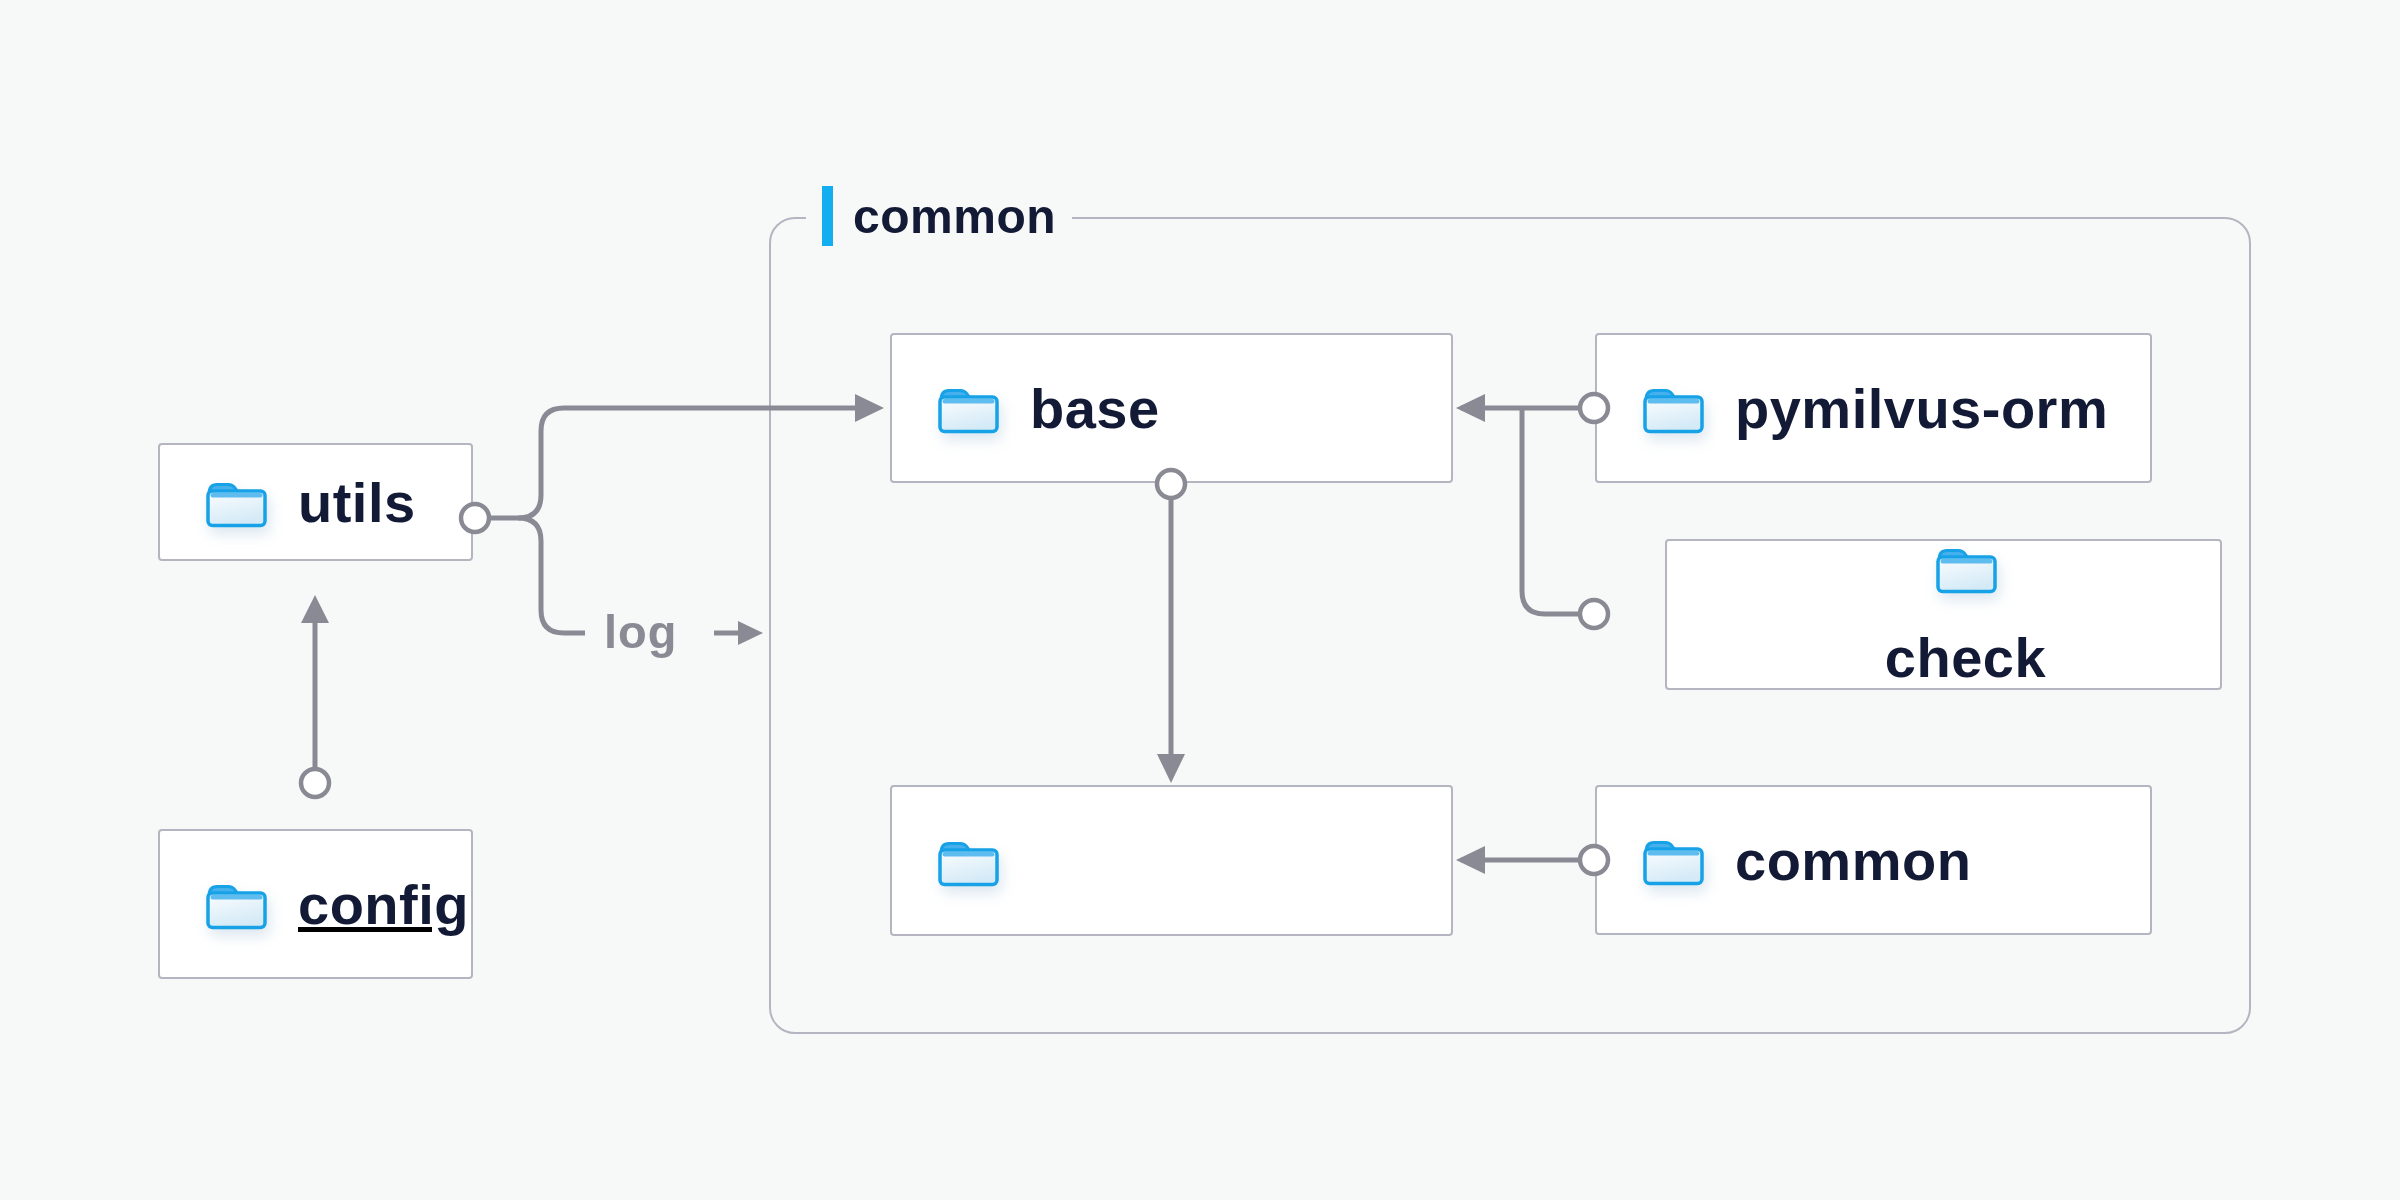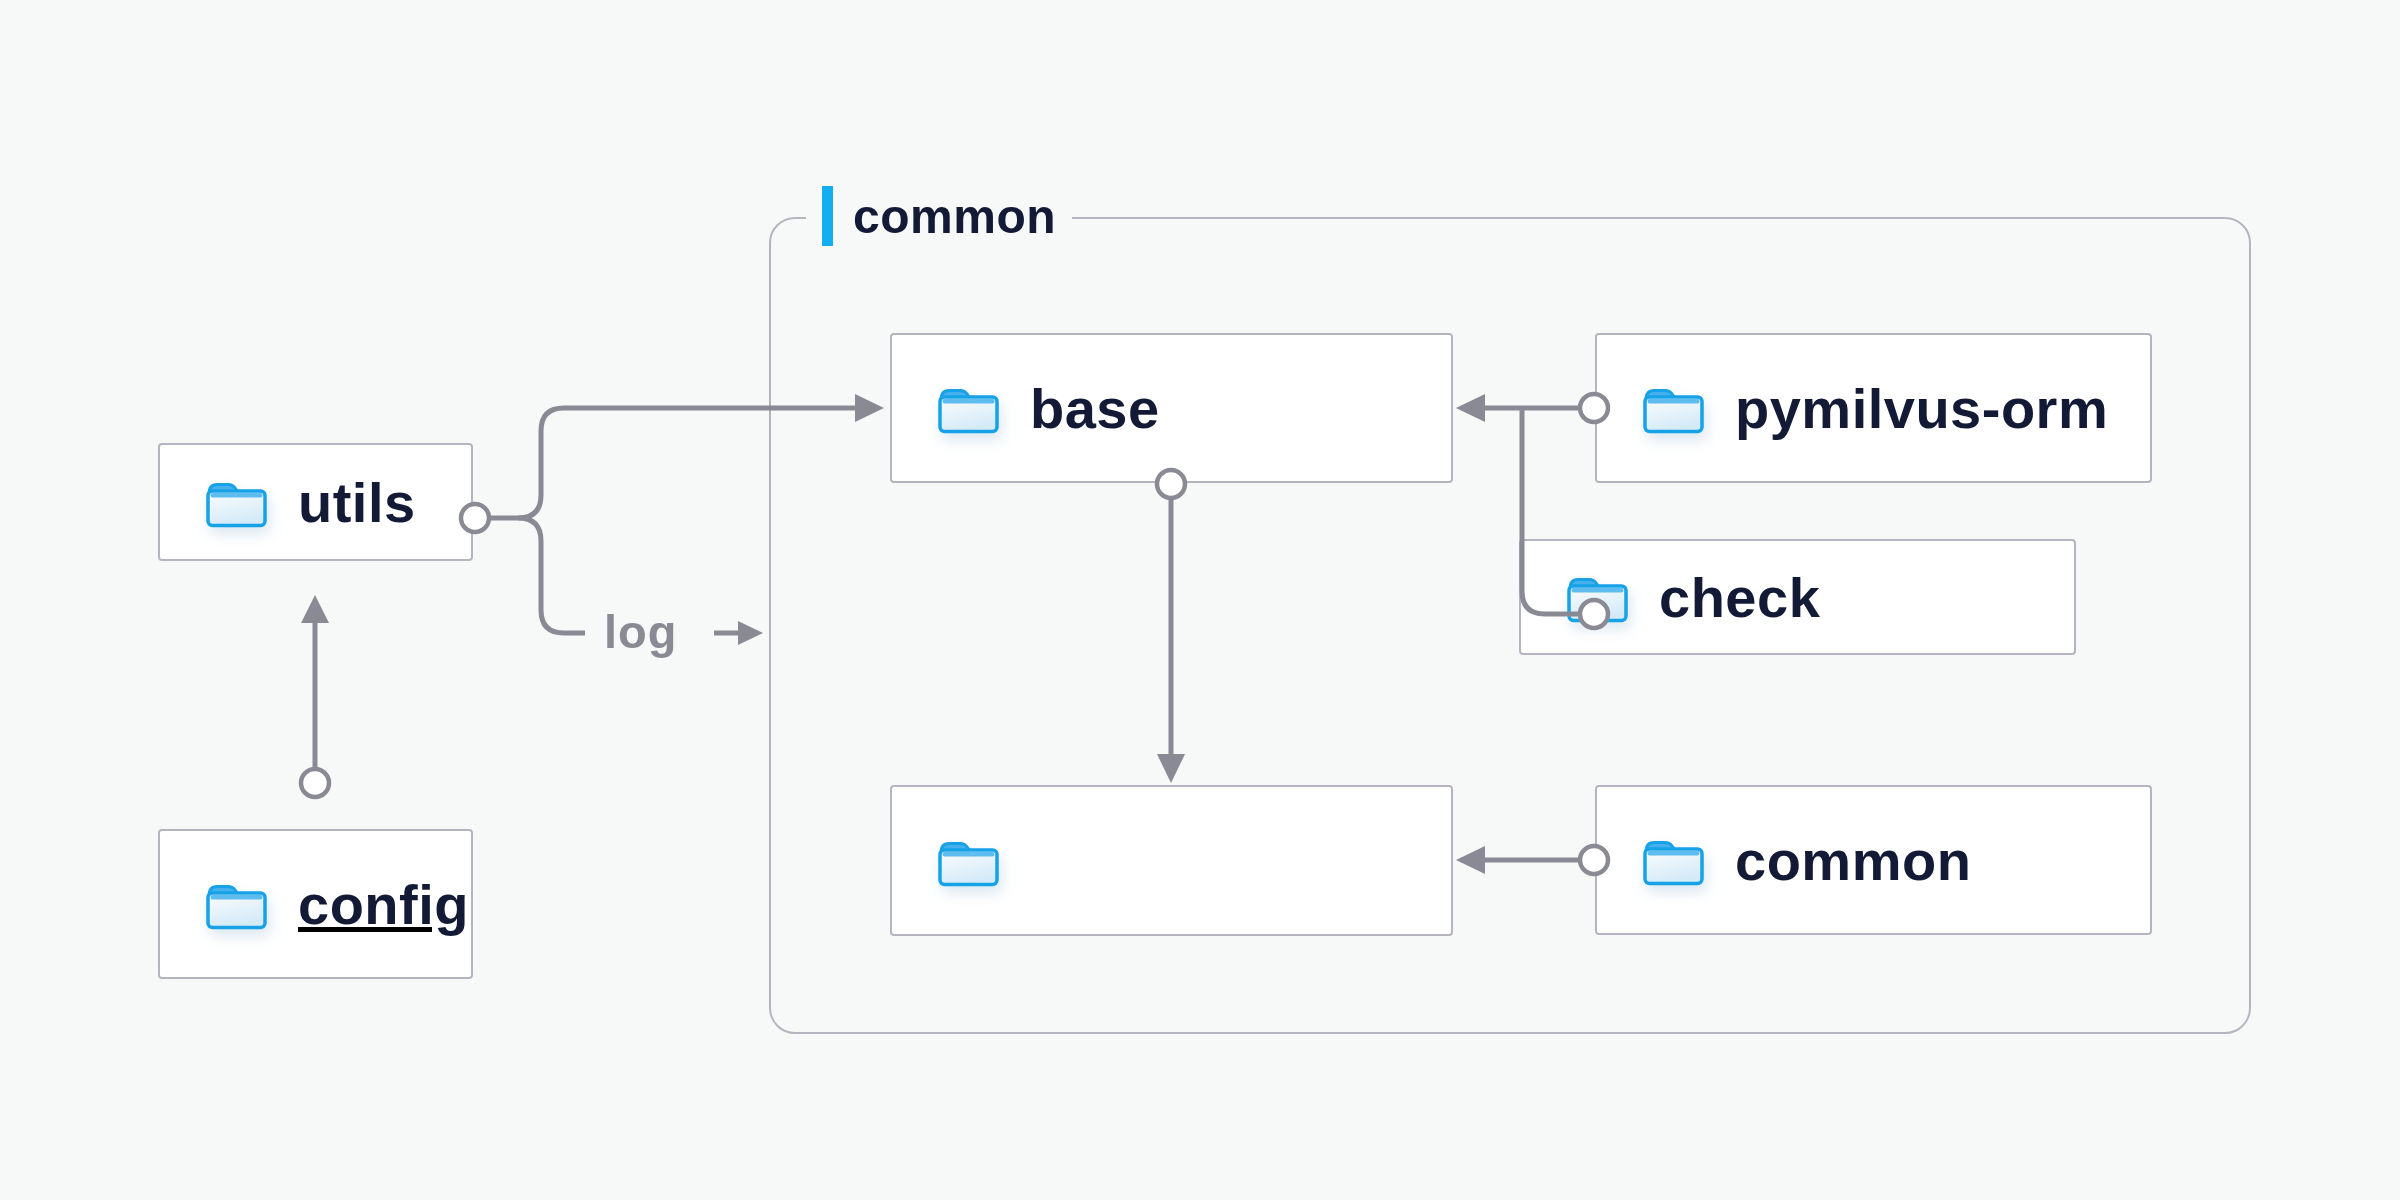--- a/index.html
+++ b/index.html
@@ -66,21 +66,21 @@
   }
   .node .folder {
     width: 64px; height: 54px;
     flex: 0 0 auto;
     filter: drop-shadow(3px 7px 7px rgba(60,120,170,0.18));
   }
   .n-utils     { left: 158px;  top: 443px; width: 315px; height: 118px; }
   .n-config    { left: 158px;  top: 829px; width: 315px; height: 150px; text-decoration: underline; }
   .n-base      { left: 890px;  top: 333px; width: 563px; height: 150px; }
   .n-pymilvus  { left: 1595px; top: 333px; width: 557px; height: 150px; }
-  .n-check     { left: 1519px; top: 539px; width: 557px; height: 116px; }
+  .n-check     { left: 1665px; top: 539px; width: 557px; height: 151px; flex-direction: column; }
   .n-testcases { left: 890px;  top: 785px; width: 563px; height: 151px; }
   .n-common    { left: 1595px; top: 785px; width: 557px; height: 150px; }
   
   .edges-svg {
     position: absolute;
     left: 0; top: 0;
     width: 2400px; height: 1200px;
     z-index: 5;
     pointer-events: none;
   }

